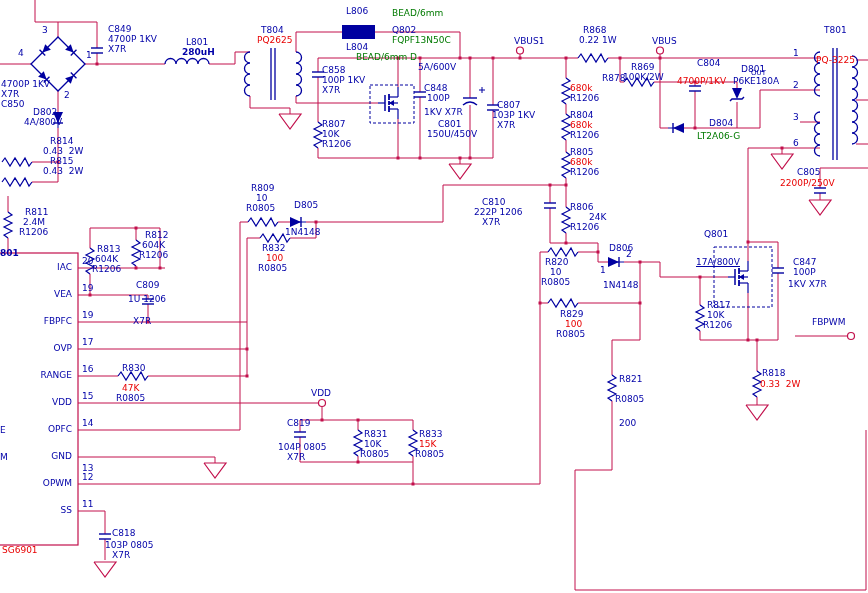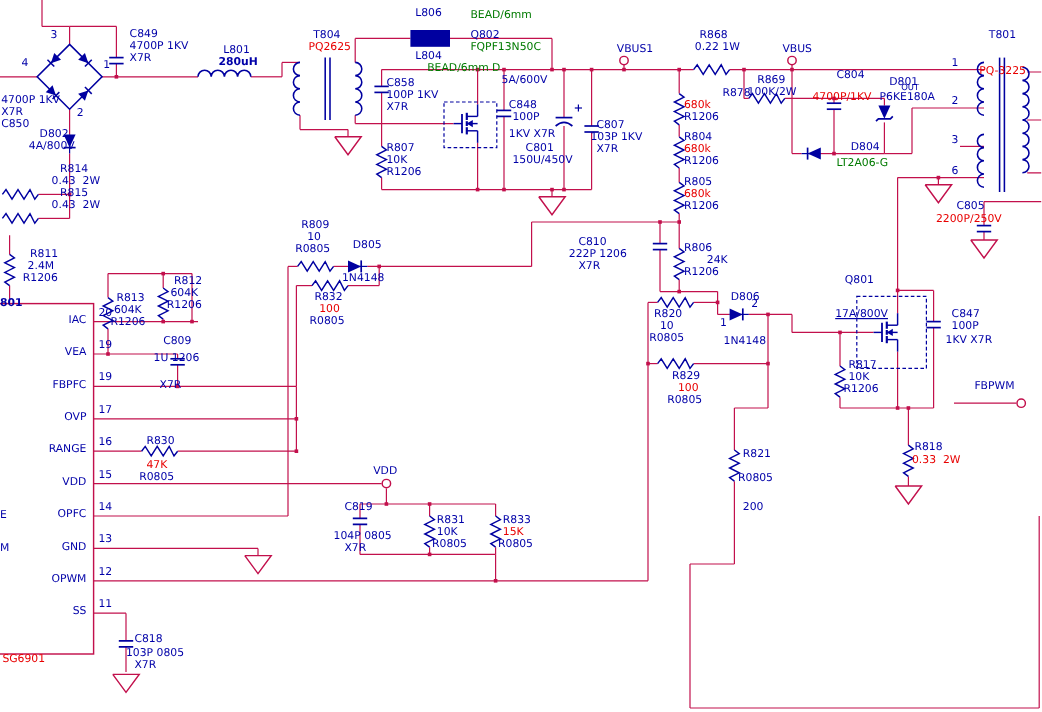--- a/index.html
+++ b/index.html
@@ -616,20 +616,20 @@
       <span class="pinnum b" style="left: 82px; top: 310px;">19</span>
       <span class="pinname b" style="top: 343px;">OVP</span>
       <span class="pinnum b" style="left: 82px; top: 337px;">17</span>
       <span class="pinname b" style="top: 370px;">RANGE</span>
       <span class="pinnum b" style="left: 82px; top: 364px;">16</span>
       <span class="pinname b" style="top: 397px;">VDD</span>
       <span class="pinnum b" style="left: 82px; top: 391px;">15</span>
       <span class="pinname b" style="top: 424px;">OPFC</span>
       <span class="pinnum b" style="left: 82px; top: 418px;">14</span>
       <span class="pinname b" style="top: 451px;">GND</span>
-      <span class="pinnum b" style="left: 82px; top: 445px;">13</span>
+      <span class="pinnum b" style="left: 82px; top: 463px;">13</span>
       <span class="pinname b" style="top: 478px;">OPWM</span>
       <span class="pinnum b" style="left: 82px; top: 472px;">12</span>
       <span class="pinname b" style="top: 505px;">SS</span>
       <span class="pinnum b" style="left: 82px; top: 499px;">11</span>
     </div>
   <span class="lbl r" style="left:2px;top:545px;">SG6901</span>
 </div>
 
 </body></html>

